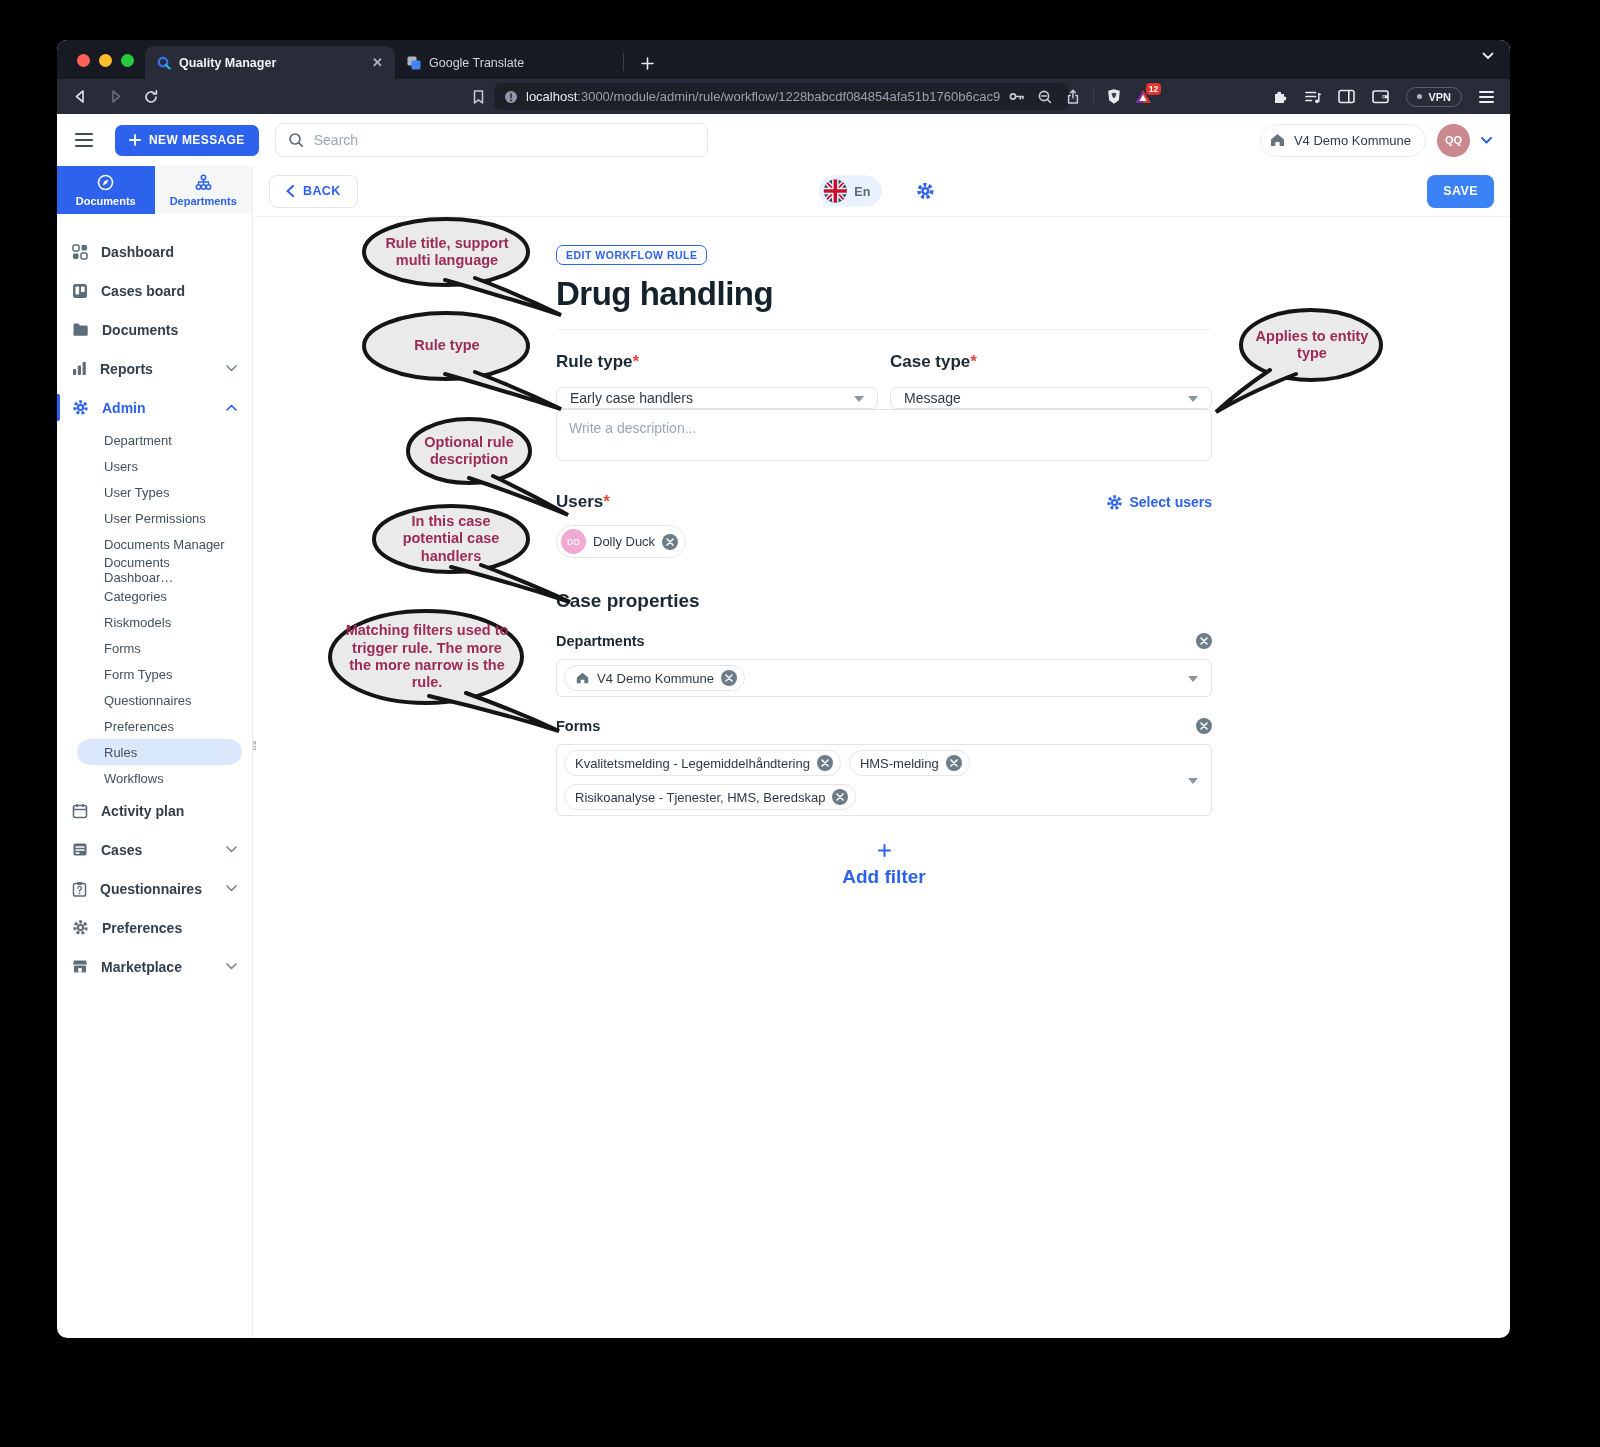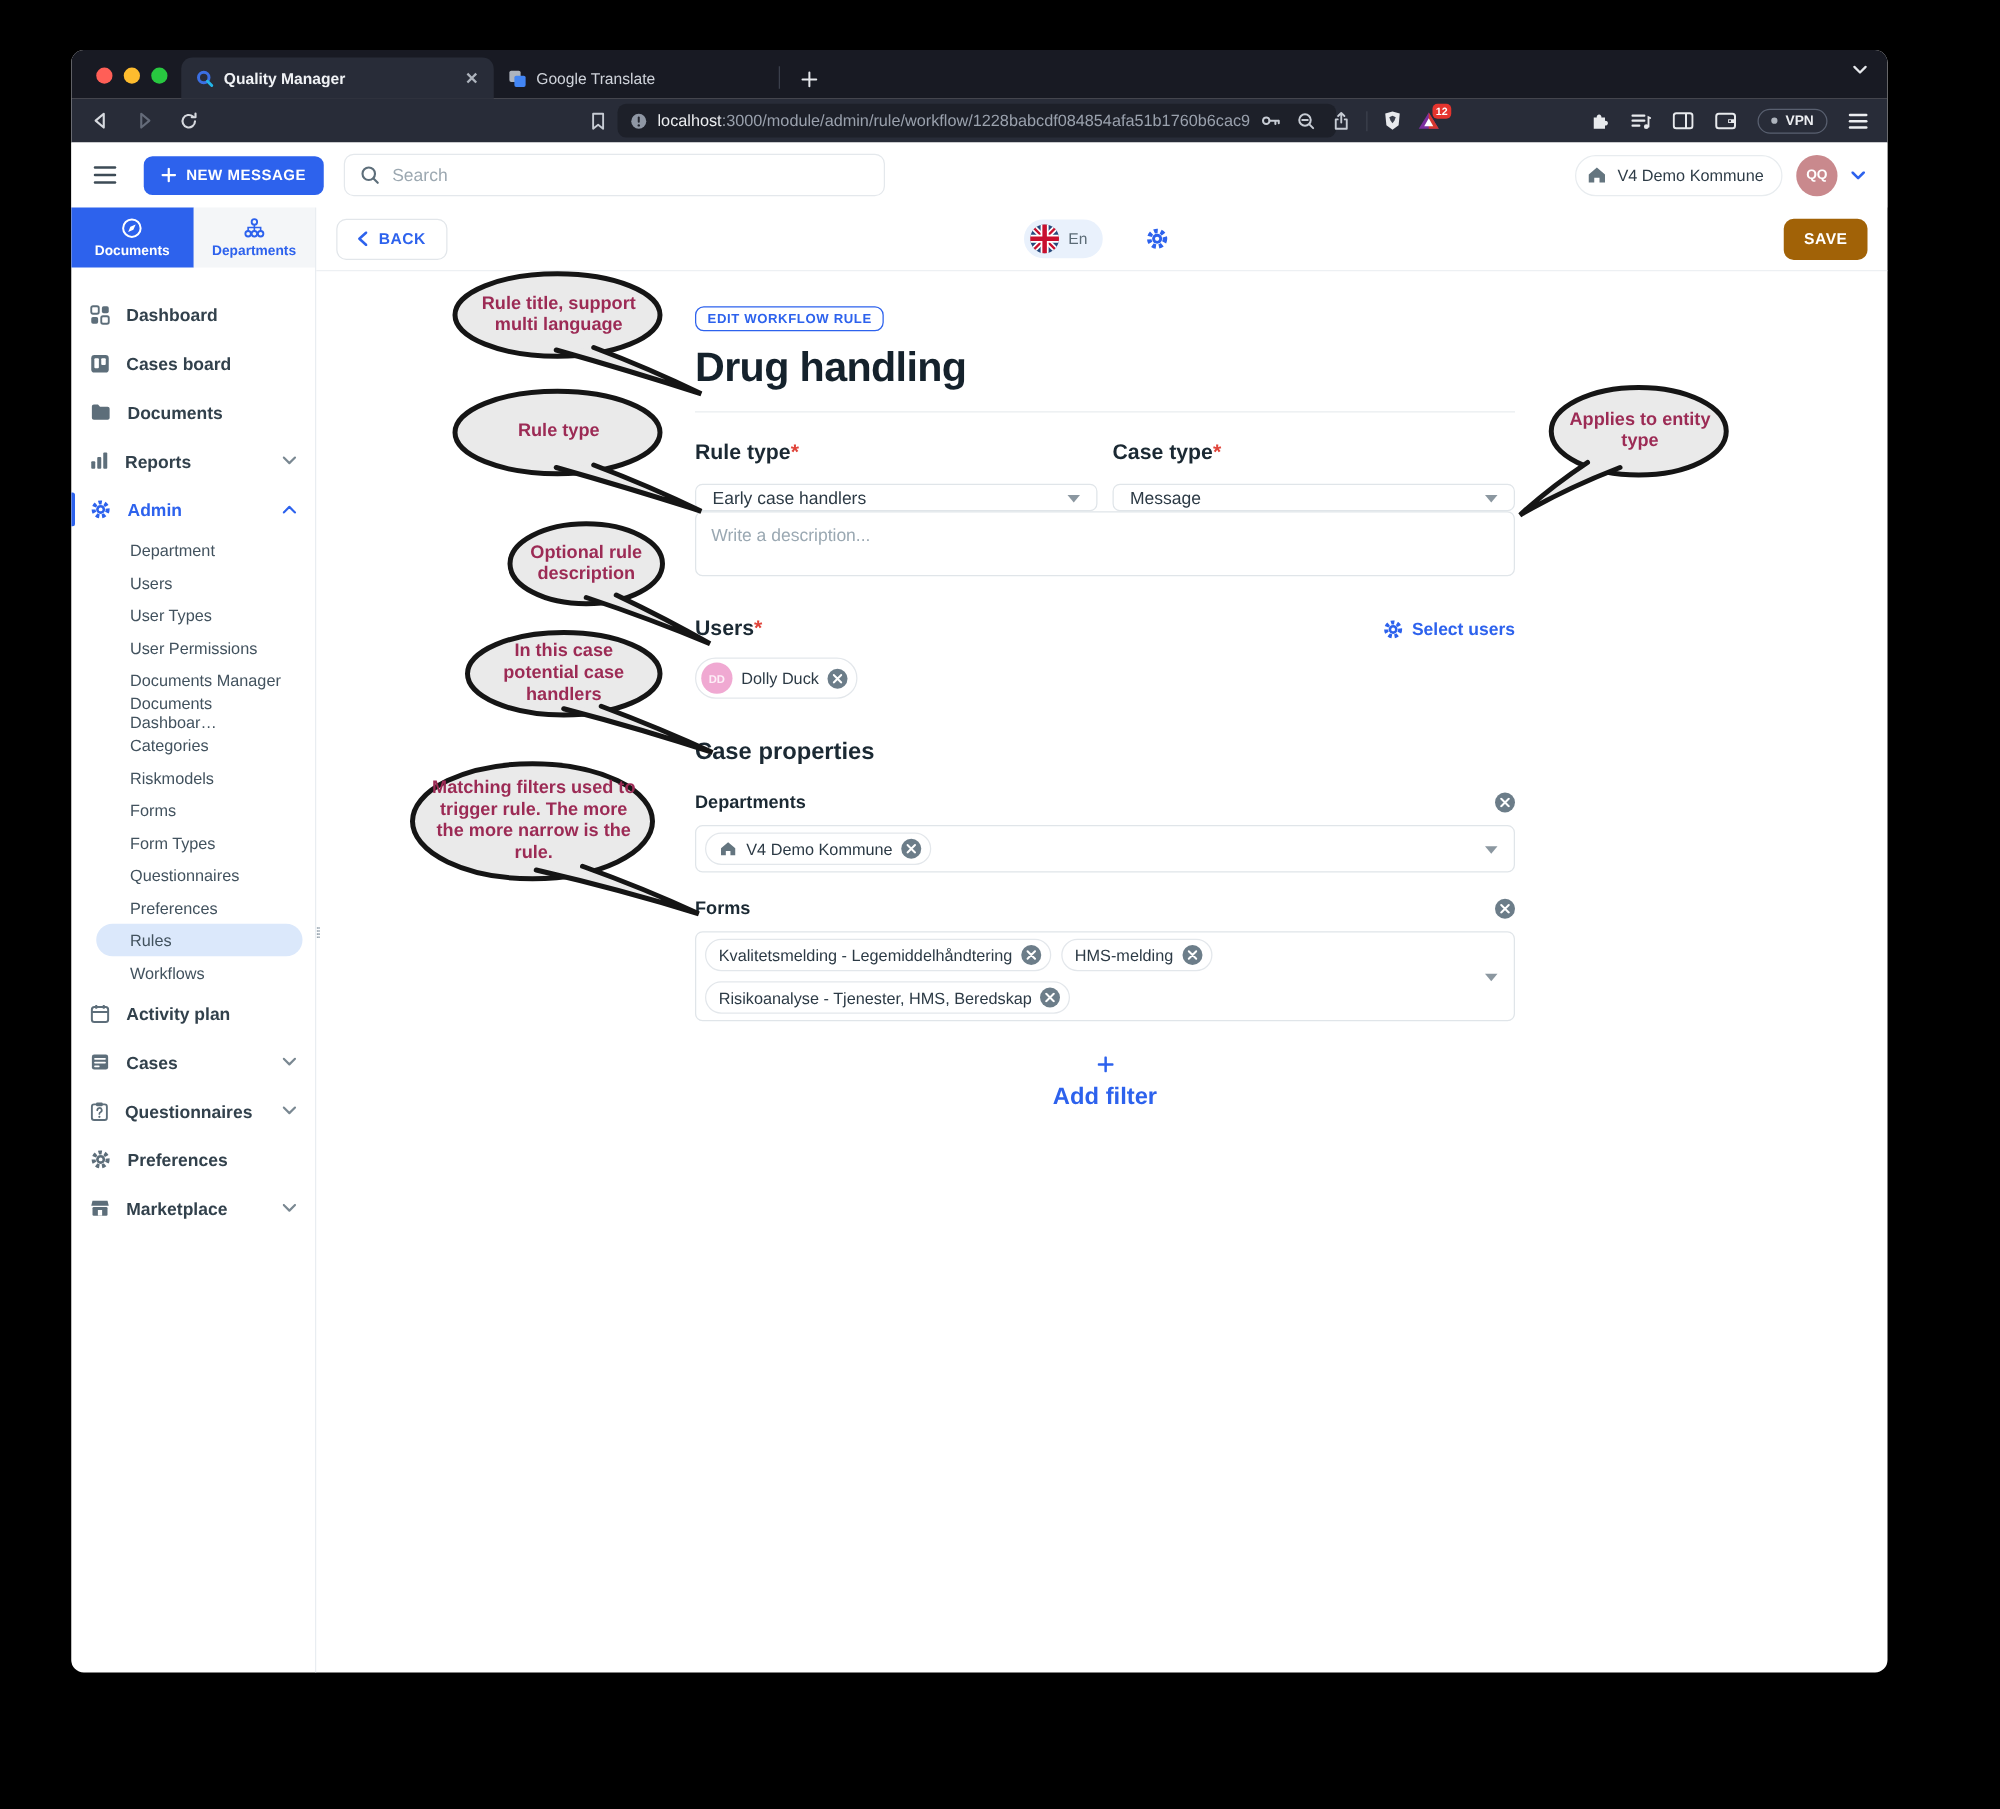--- a/index.html
+++ b/index.html
@@ -77,24 +77,24 @@
               margin:0 10px 0 20px; padding-left:27px; border-radius:14px; position:relative; }
   .sub-item.selected { background:#dbe8fb; }
   .drag-dots { position:absolute; right:-13px; top:4px; color:#9aa7b1; font-size:12px; letter-spacing:-2px; line-height:6px; }
 
   .main { flex:1; position:relative; display:flex; flex-direction:column; }
   .main-topbar { height:51px; flex:0 0 51px; display:flex; align-items:center; padding:0 16px;
                  border-bottom:1px solid #edf0f3; position:relative; }
   .btn-back { background:#fff; border:1px solid #e2e6ea; border-radius:8px; height:33px; padding:0 16px;
               color:#2d62ed; font-size:12.5px; font-weight:700; letter-spacing:.4px; display:flex; align-items:center;
               gap:9px; font-family:inherit; }
-  .center-tools { position:absolute; left:50%; top:50%; transform:translate(-54%,-50%); display:flex; align-items:center; gap:34px; }
+  .center-tools { position:absolute; left:50%; top:50%; transform:translate(-54%,-50%); display:flex; align-items:center; gap:34px;font-weight:bold; }
   .lang-pill { background:#e9f1fc; border-radius:16px; height:31px; display:flex; align-items:center; gap:7px;
                padding:0 12px 0 4px; font-size:12.5px; color:#5b6b76; }
-  .btn-save { margin-left:auto; background:#a16207; border:none; border-radius:8px; height:33px; padding:0 16px;
+  .btn-save { margin-left:auto; background:#3b82f6; border:none; border-radius:8px; height:33px; padding:0 16px;
               color:#fff; font-size:12.5px; font-weight:700; letter-spacing:.4px; font-family:inherit; }
 
   .content { width:656px; margin-left:303px; padding-top:28px; }
   .badge { display:inline-block; border:1px solid #2d62ed; color:#2d62ed; font-size:10.5px; font-weight:700;
            letter-spacing:.5px; padding:3px 9px; border-radius:7px; }
   .page-title { font-size:33px; font-weight:700; color:#15222c; margin:10px 0 16px; letter-spacing:-.5px; }
   .rule-divider { border:none; border-top:1px solid #e9edf0; margin-bottom:22px; }
 
   .two-col { display:grid; grid-template-columns:1fr 1fr; column-gap:12px; }
   .field-label { font-size:17px; font-weight:700; color:#1b2933; margin-bottom:15px; }

